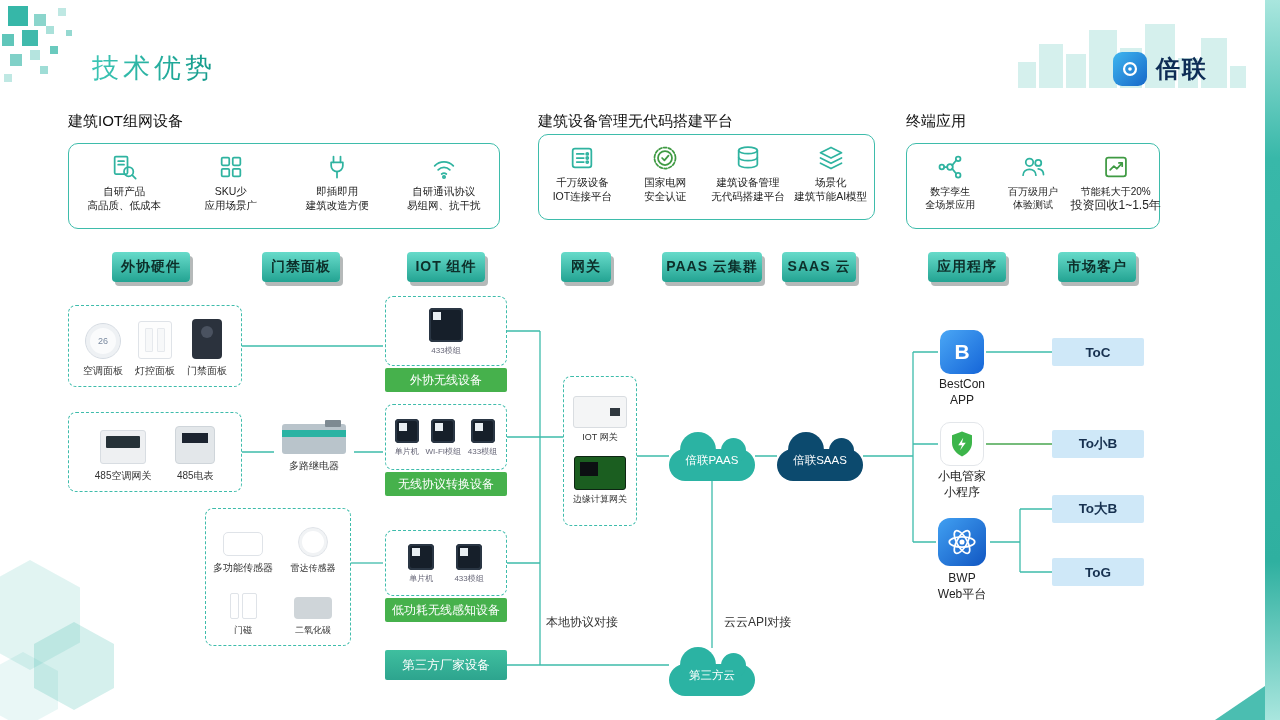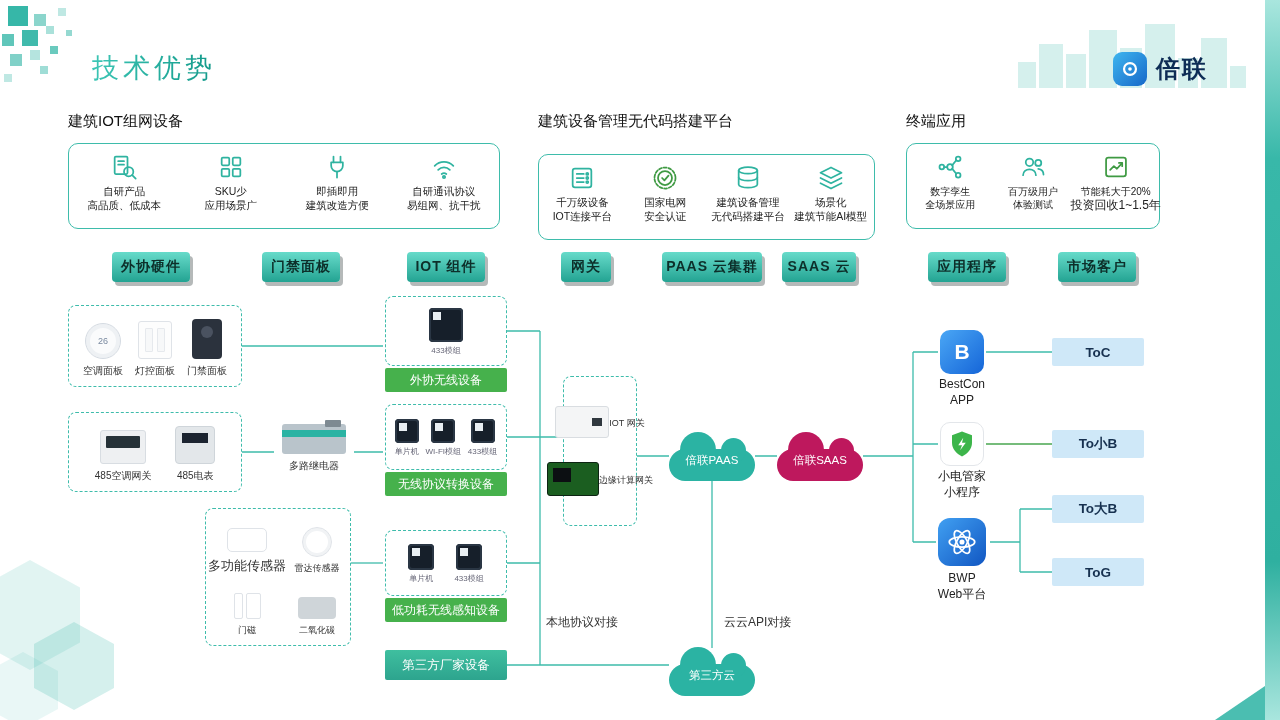--- a/index.html
+++ b/index.html
@@ -74,29 +74,29 @@
 .tag.green{background:#46b14c}
 .third-bar{position:absolute;left:385px;top:650px;width:122px;height:30px;background:linear-gradient(180deg,#3fbf9f,#2da48e);color:#fff;display:flex;align-items:center;justify-content:center;font-size:12.5px;border-radius:2px;z-index:2}
 
 
 .gw-box{position:absolute;left:563px;top:376px;width:74px;height:150px;border:1.6px dashed #3ebcab;border-radius:8px;background:#fff;display:flex;flex-direction:column;align-items:center;justify-content:space-evenly;padding:6px 2px;z-index:2}
 .t-iotgw{width:54px;height:32px;background:#f4f5f6;border:1px solid #d9dde1;border-radius:3px;position:relative}
 .t-iotgw::before{content:"";position:absolute;right:6px;top:11px;width:10px;height:8px;background:#30383f}
 .t-edge{width:52px;height:34px;background:#1b5e20;border:1px solid #0d2413;border-radius:3px;position:relative}
 .t-edge::before{content:"";position:absolute;left:5px;top:5px;width:18px;height:14px;background:#0c0f12}
 .gw-label{font-size:9px;color:#333;white-space:nowrap;margin-top:3px}
-.gw-item{display:flex;flex-direction:row;align-items:center}
+.gw-item{display:flex;flex-direction:column;align-items:center}
 
 
 .cloud{position:absolute;width:86px;height:32px;border-radius:18px;display:flex;align-items:center;justify-content:center;color:#fff;font-size:11.5px;z-index:3}
 .cloud::before{content:"";position:absolute;left:11px;top:-17px;width:36px;height:36px;border-radius:50%;background:inherit}
 .cloud::after{content:"";position:absolute;right:9px;top:-11px;width:25px;height:25px;border-radius:50%;background:inherit}
 .cloud span{position:relative;z-index:1;margin-top:-10px;white-space:nowrap}
 .cloud.teal{background-color:#2bb3a3}
-.cloud.blue{background-color:#be185d}
+.cloud.blue{background-color:#0c4a6e}
 
 
 .app-icon{position:absolute;display:flex;align-items:center;justify-content:center;border-radius:10px;z-index:2}
 .app-bestcon{left:940px;top:330px;width:44px;height:44px;background:linear-gradient(135deg,#4aa7f5,#1565d8);color:#fff;font-weight:bold;font-size:21px}
 .app-mini{left:940px;top:422px;width:44px;height:44px;background:#fff;border:1px solid #e3e6ea}
 .app-bwp{left:938px;top:518px;width:48px;height:48px;border-radius:12px;background:linear-gradient(135deg,#41a0f2,#1156c2)}
 .app-label{position:absolute;width:80px;text-align:center;font-size:12px;color:#222;line-height:1.35;z-index:2}
 .app-label span{display:block;white-space:nowrap}
 .market{position:absolute;left:1052px;width:92px;height:28px;background:#cfe8f8;display:flex;align-items:center;justify-content:center;font-size:13.5px;font-weight:bold;color:#16304f;border-radius:2px;z-index:2}
 
@@ -212,21 +212,21 @@
             <path d="M7 14.5a7 7 0 0 1 10 0"></path>
             <path d="M10 18a3.5 3.5 0 0 1 4 0"></path>
             <circle cx="12" cy="20.5" r="1"></circle>
           </svg>
         </span>
       <span class="fline">自研通讯协议</span>
       <span class="fline">易组网、抗干扰</span>
     </div>
   </div>
 
-  <div class="feature-box" style="left:538px;top:154px;width:337px">
+  <div class="feature-box" style="left:538px;top:134px;width:337px">
     <div class="feature">
       <span class="ficon">
           <svg viewBox="0 0 24 24">
             <rect x="4" y="4" width="16" height="16" rx="2"></rect>
             <path d="M7.5 8.5h6M7.5 12h6M7.5 15.5h6"></path>
             <circle cx="16.5" cy="8.5" r=".9"></circle>
             <circle cx="16.5" cy="12" r=".9"></circle>
             <circle cx="16.5" cy="15.5" r=".9"></circle>
           </svg>
         </span>
@@ -351,21 +351,21 @@
 
   <div class="relay-dev">
     <span class="t-relay"></span>
     <span class="dev-label">多路继电器</span>
   </div>
 
   <div class="dash" style="left:205px;top:508px;width:146px;height:138px">
     <div class="sensor-grid">
       <div class="dev">
         <span class="t-sensor"></span>
-        <span class="dev-label" style="font-size:13px">多功能传感器</span>
+        <span class="dev-label" style="font-size:10px">多功能传感器</span>
       </div>
       <div class="dev">
         <span class="t-radar"></span>
         <span class="dev-label" style="font-size:9px">雷达传感器</span>
       </div>
       <div class="dev">
         <span class="t-magnet">
             <i></i>
             <i></i>
           </span>

